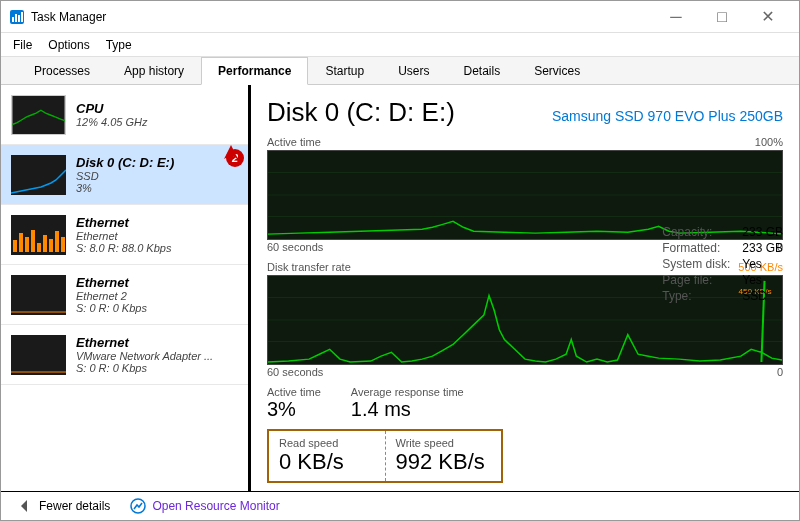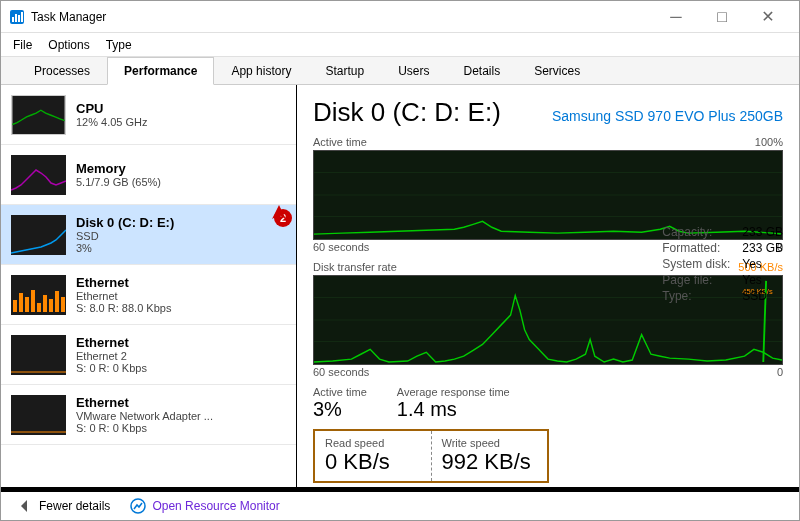--- a/index.html
+++ b/index.html
@@ -85,25 +85,26 @@
       border-bottom: 1px solid #fff;
       margin-bottom: -1px;
       font-weight: 600;
     }
     .content {
       display: flex;
       flex: 1;
       overflow: hidden;
     }
     .sidebar {
-      width: 296px;
-      border-right: 1px solid #000000;
+      width: 250px;
+      border-right: 3px solid #000000;
       overflow-y: auto;
       overflow-x: hidden;
       position: relative;
+      font-style: italic;
     }
     .sidebar-item {
       display: flex;
       align-items: center;
       padding: 8px 10px;
       cursor: pointer;
       border-bottom: 1px solid #e8e8e8;
       min-height: 60px;
     }
     .sidebar-item.active { background: #cce4ff; }
@@ -230,21 +231,21 @@
       right: 16px;
       top: 140px;
       display: grid;
       grid-template-columns: auto auto;
       gap: 2px 12px;
       font-size: 12px;
     }
     .info-key { color: #555; }
     .info-val { color: #000; font-weight: 500; }
     .bottom-bar {
-      border-top: 5px solid #000000;
+      border-top: 1px solid #000000;
       padding: 6px 16px;
       display: flex;
       align-items: center;
       gap: 20px;
       background: #fff;
     }
     .bottom-btn {
       display: flex;
       align-items: center;
       gap: 6px;
@@ -296,22 +297,22 @@
   </div>
 
   <div class="menu-bar">
     <div class="menu-item">File</div>
     <div class="menu-item">Options</div>
     <div class="menu-item">Type</div>
   </div>
 
   <div class="tabs">
     <div class="tab">Processes</div>
+    <div class="tab">App history</div>
     <div class="tab active">Performance</div>
-    <div class="tab">App history</div>
     <div class="tab">Startup</div>
     <div class="tab">Users</div>
     <div class="tab">Details</div>
     <div class="tab">Services</div>
   </div>
 
   <div class="content">
 
     <div class="sidebar">
 
@@ -321,32 +322,20 @@
             <rect width="55" height="40" fill="#1a1a1a"></rect>
             <polyline points="0,30 5,28 10,25 15,22 20,20 25,18 30,15 35,18 40,20 45,22 50,24 55,26" fill="none" stroke="#00aa00" stroke-width="1.5"></polyline>
           </svg>
         </div>
         <div class="sidebar-info">
           <div class="sidebar-title">CPU</div>
           <div class="sidebar-sub">12% 4.05 GHz</div>
         </div>
       </div>
 
-      <div class="sidebar-item">
-        <div class="sidebar-thumbnail">
-          <svg viewBox="0 0 55 40">
-            <rect width="55" height="40" fill="#1a1a1a"></rect>
-            <polyline points="0,35 5,33 10,30 15,25 20,20 25,15 30,18 35,22 40,28 45,30 50,28 55,26" fill="none" stroke="#aa00aa" stroke-width="1.5"></polyline>
-          </svg>
-        </div>
-        <div class="sidebar-info">
-          <div class="sidebar-title">Memory</div>
-          <div class="sidebar-sub">5.1/7.9 GB (65%)</div>
-        </div>
-      </div>
 
       <div class="sidebar-item active" style="position:relative;">
         <div class="sidebar-thumbnail">
           <svg viewBox="0 0 55 40">
             <rect width="55" height="40" fill="#1a1a1a"></rect>
             <polyline points="0,38 5,37 10,36 15,35 20,34 25,33 30,32 35,30 40,28 45,25 50,20 55,15" fill="none" stroke="#0099ee" stroke-width="1.5"></polyline>
           </svg>
         </div>
         <div class="sidebar-info">
           <div class="sidebar-title">Disk 0 (C: D: E:)</div>

